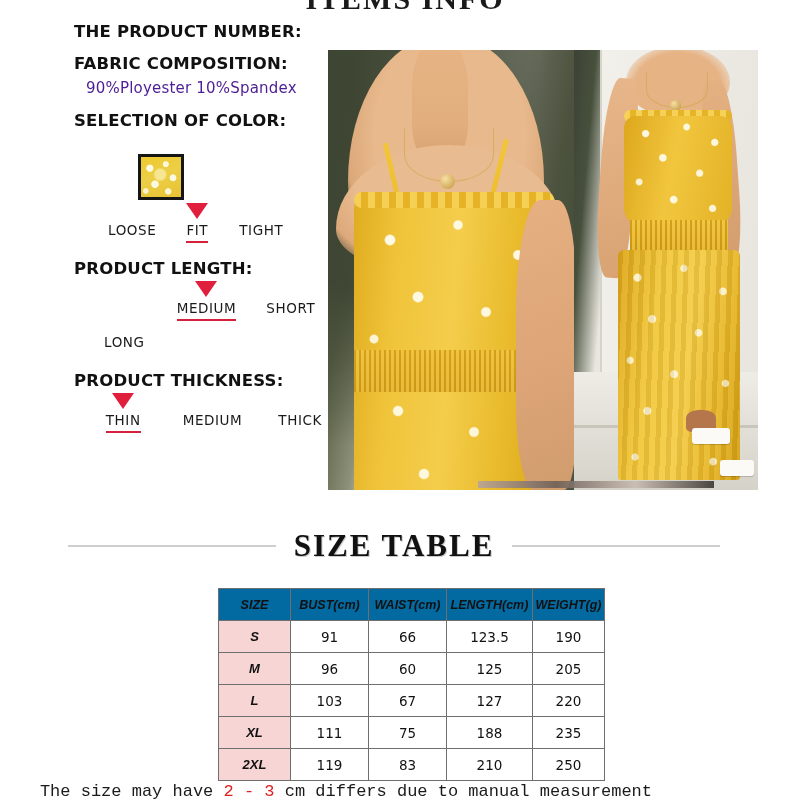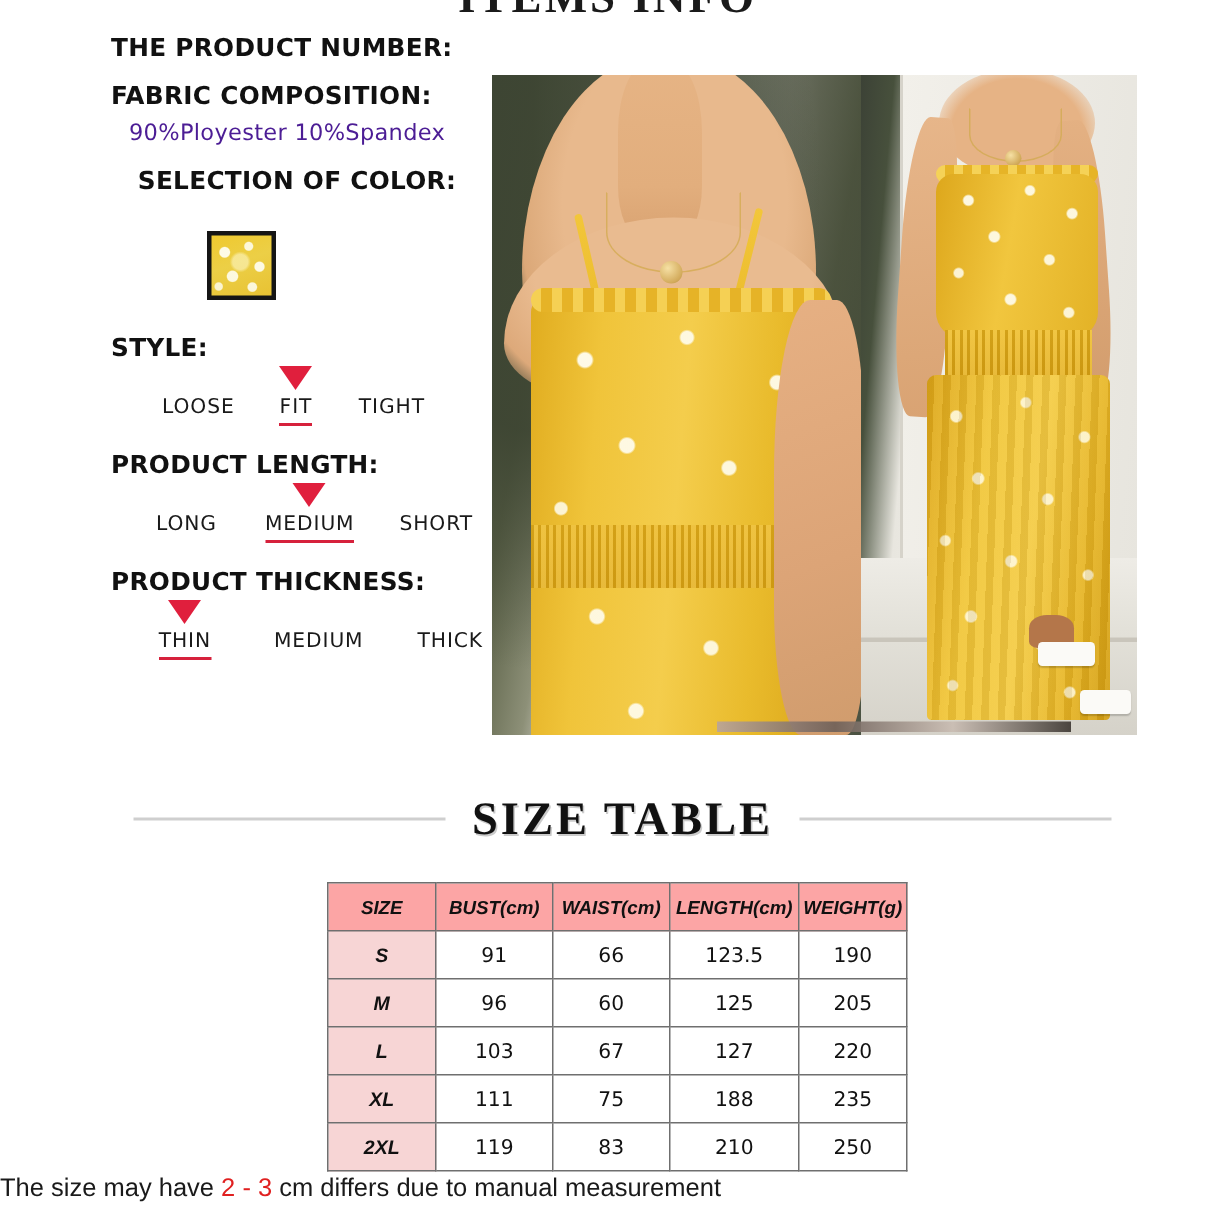--- a/index.html
+++ b/index.html
@@ -66,21 +66,21 @@
     letter-spacing: 1px;
   }
   .row-fabric { margin-bottom: 6px; }
   .fabric-value {
     font-size: 15px;
     color: #4c1d95;
     margin-left: 12px;
     margin-bottom: 14px;
     letter-spacing: 0.2px;
   }
-  .row-color { margin-bottom: 24px; text-align: center; }
+  .row-color { margin-bottom: 24px; }
 
   .swatch {
     width: 46px;
     height: 46px;
     margin-left: 64px;
     margin-top: 4px;
     border: 3px solid #151515;
     box-sizing: border-box;
     background-color: #f0ce37;
     background-image:
@@ -135,21 +135,21 @@
     border-left: 11px solid transparent;
     border-right: 11px solid transparent;
     border-top: 16px solid #e01f3d;
   }
 
   
   .choices-style .choice:nth-child(1) { margin-right: 30px; }
   .choices-style .choice:nth-child(2) { margin-right: 31px; }
 
   .choices-length { margin-left: 30px; }
-  .choices-length .choice:nth-child(1) { margin-right: 32px; }
+  .choices-length .choice:nth-child(1) { margin-right: 32px; margin-top: 34px; }
   .choices-length .choice:nth-child(2) { margin-right: 30px; }
 
   .choices-thick { margin-left: 38px; justify-content: flex-end; }
   .choices-thick .choice:nth-child(1) { margin-right: 42px; }
   .choices-thick .choice:nth-child(2) { margin-right: 36px; }
 
   
   .photo-panel {
     position: absolute;
     left: 328px;
@@ -421,21 +421,20 @@
 
   
   .size-table-head {
     position: absolute;
     left: 0; top: 528px;
     width: 788px;
     display: flex;
     align-items: center;
     justify-content: center;
     gap: 18px;
-    margin-left: 21px;
   }
   .rule {
     height: 2px;
     width: 208px;
     background: #cfcfcf;
   }
   .size-table-title {
     font-family: "Liberation Serif", "DejaVu Serif", serif;
     font-size: 31px;
     font-weight: bold;
@@ -461,21 +460,21 @@
     border: 1px solid #6f6f6f;
     height: 31px;
     text-align: center;
     vertical-align: middle;
     font-family: "DejaVu Sans", sans-serif;
     font-size: 13px;
     color: #111111;
     padding: 0;
   }
   table.size-table th {
-    background: #fca5a5;
+    background: #0369a1;
     font-weight: bold;
     font-style: italic;
     font-family: "Liberation Sans", sans-serif;
     font-size: 12.5px;
   }
   table.size-table td.sizecell {
     background: #f7d5d5;
     font-weight: bold;
     font-style: italic;
     font-family: "Liberation Sans", sans-serif;
@@ -489,22 +488,22 @@
   col.c-bust   { width: 78px; }
   col.c-waist  { width: 78px; }
   col.c-length { width: 86px; }
   col.c-weight { width: 72px; }
 
   
   .footer-note {
     position: absolute;
     left: 0; top: 782px;
     width: 652px;
-    text-align: left;
-    font-family: Liberation Sans, sans-serif;
+    text-align: right;
+    font-family: Liberation Mono, monospace;
     font-size: 17px;
     color: #1a1a1a;
     white-space: nowrap;
   }
   .footer-note .hl {
     color: #e02020;
     font-weight: normal;
   }
 </style>
 </head>
@@ -519,21 +518,20 @@
     <div class="spec-label row-product-number">THE PRODUCT NUMBER:</div>
 
 
     <div class="spec-label row-fabric">FABRIC COMPOSITION:</div>
     <div class="fabric-value">90%Ployester 10%Spandex</div>
 
     <div class="spec-label row-color">SELECTION OF COLOR:</div>
     <div class="swatch"></div>
 
     <div class="opt-block">
-      <div class="spec-label opt-title">STYLE:</div>
       <div class="opt-choices choices-style">
         <div class="choice">LOOSE</div>
         <div class="choice sel">
           <span class="marker"></span>
           <span>FIT</span>
         </div>
         <div class="choice">TIGHT</div>
       </div>
     </div>
 

